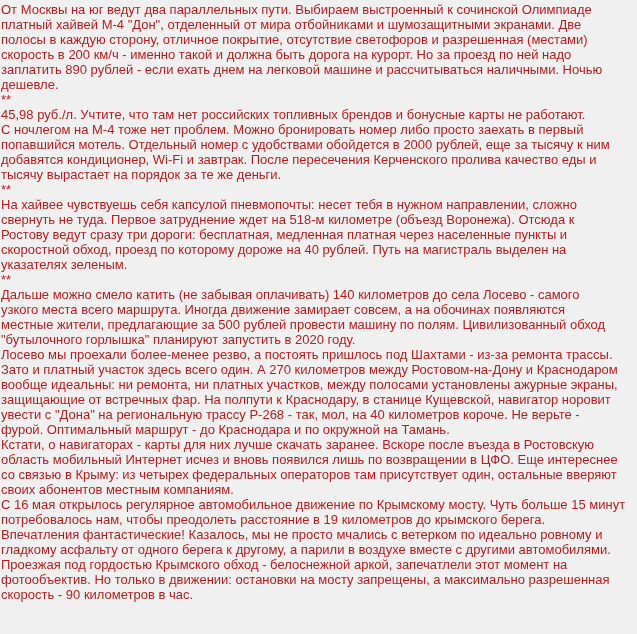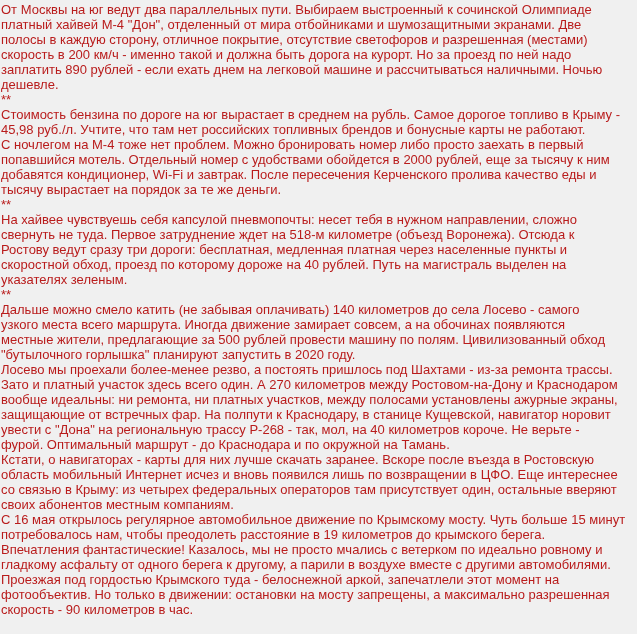--- a/index.html
+++ b/index.html
@@ -36,21 +36,20 @@
 
 <div class="document-page">
   <div class="document-body">
       <div class="text-line">От Москвы на юг ведут два параллельных пути. Выбираем выстроенный к сочинской Олимпиаде</div>
       <div class="text-line">платный хайвей М-4 "Дон", отделенный от мира отбойниками и шумозащитными экранами. Две</div>
       <div class="text-line">полосы в каждую сторону, отличное покрытие, отсутствие светофоров и разрешенная (местами)</div>
       <div class="text-line">скорость в 200 км/ч - именно такой и должна быть дорога на курорт. Но за проезд по ней надо</div>
       <div class="text-line">заплатить 890 рублей - если ехать днем на легковой машине и рассчитываться наличными. Ночью</div>
       <div class="text-line">дешевле.</div>
       <div class="separator-line">**</div>
-      <div class="text-line">Стоимость бензина по дороге на юг вырастает в среднем на рубль. Самое дорогое топливо в Крыму -</div>
       <div class="text-line">45,98 руб./л. Учтите, что там нет российских топливных брендов и бонусные карты не работают.</div>
       <div class="text-line">С ночлегом на М-4 тоже нет проблем. Можно бронировать номер либо просто заехать в первый</div>
       <div class="text-line">попавшийся мотель. Отдельный номер с удобствами обойдется в 2000 рублей, еще за тысячу к ним</div>
       <div class="text-line">добавятся кондиционер, Wi-Fi и завтрак. После пересечения Керченского пролива качество еды и</div>
       <div class="text-line">тысячу вырастает на порядок за те же деньги.</div>
       <div class="separator-line">**</div>
       <div class="text-line">На хайвее чувствуешь себя капсулой пневмопочты: несет тебя в нужном направлении, сложно</div>
       <div class="text-line">свернуть не туда. Первое затруднение ждет на 518-м километре (объезд Воронежа). Отсюда к</div>
       <div class="text-line">Ростову ведут сразу три дороги: бесплатная, медленная платная через населенные пункты и</div>
       <div class="text-line">скоростной обход, проезд по которому дороже на 40 рублей. Путь на магистраль выделен на</div>
@@ -67,17 +66,17 @@
       <div class="text-line">увести с "Дона" на региональную трассу Р-268 - так, мол, на 40 километров короче. Не верьте -</div>
       <div class="text-line">фурой. Оптимальный маршрут - до Краснодара и по окружной на Тамань.</div>
       <div class="text-line">Кстати, о навигаторах - карты для них лучше скачать заранее. Вскоре после въезда в Ростовскую</div>
       <div class="text-line">область мобильный Интернет исчез и вновь появился лишь по возвращении в ЦФО. Еще интереснее</div>
       <div class="text-line">со связью в Крыму: из четырех федеральных операторов там присутствует один, остальные вверяют</div>
       <div class="text-line">своих абонентов местным компаниям.</div>
       <div class="text-line">С 16 мая открылось регулярное автомобильное движение по Крымскому мосту. Чуть больше 15 минут</div>
       <div class="text-line">потребовалось нам, чтобы преодолеть расстояние в 19 километров до крымского берега.</div>
       <div class="text-line">Впечатления фантастические! Казалось, мы не просто мчались с ветерком по идеально ровному и</div>
       <div class="text-line">гладкому асфальту от одного берега к другому, а парили в воздухе вместе с другими автомобилями.</div>
-      <div class="text-line">Проезжая под гордостью Крымского туда - белоснежной аркой, запечатлели этот момент на</div>
+      <div class="text-line">Проезжая под гордостью Крымского обход - белоснежной аркой, запечатлели этот момент на</div>
       <div class="text-line">фотообъектив. Но только в движении: остановки на мосту запрещены, а максимально разрешенная</div>
       <div class="text-line">скорость - 90 километров в час.</div>
     </div>
 </div>
 
 </body></html>

